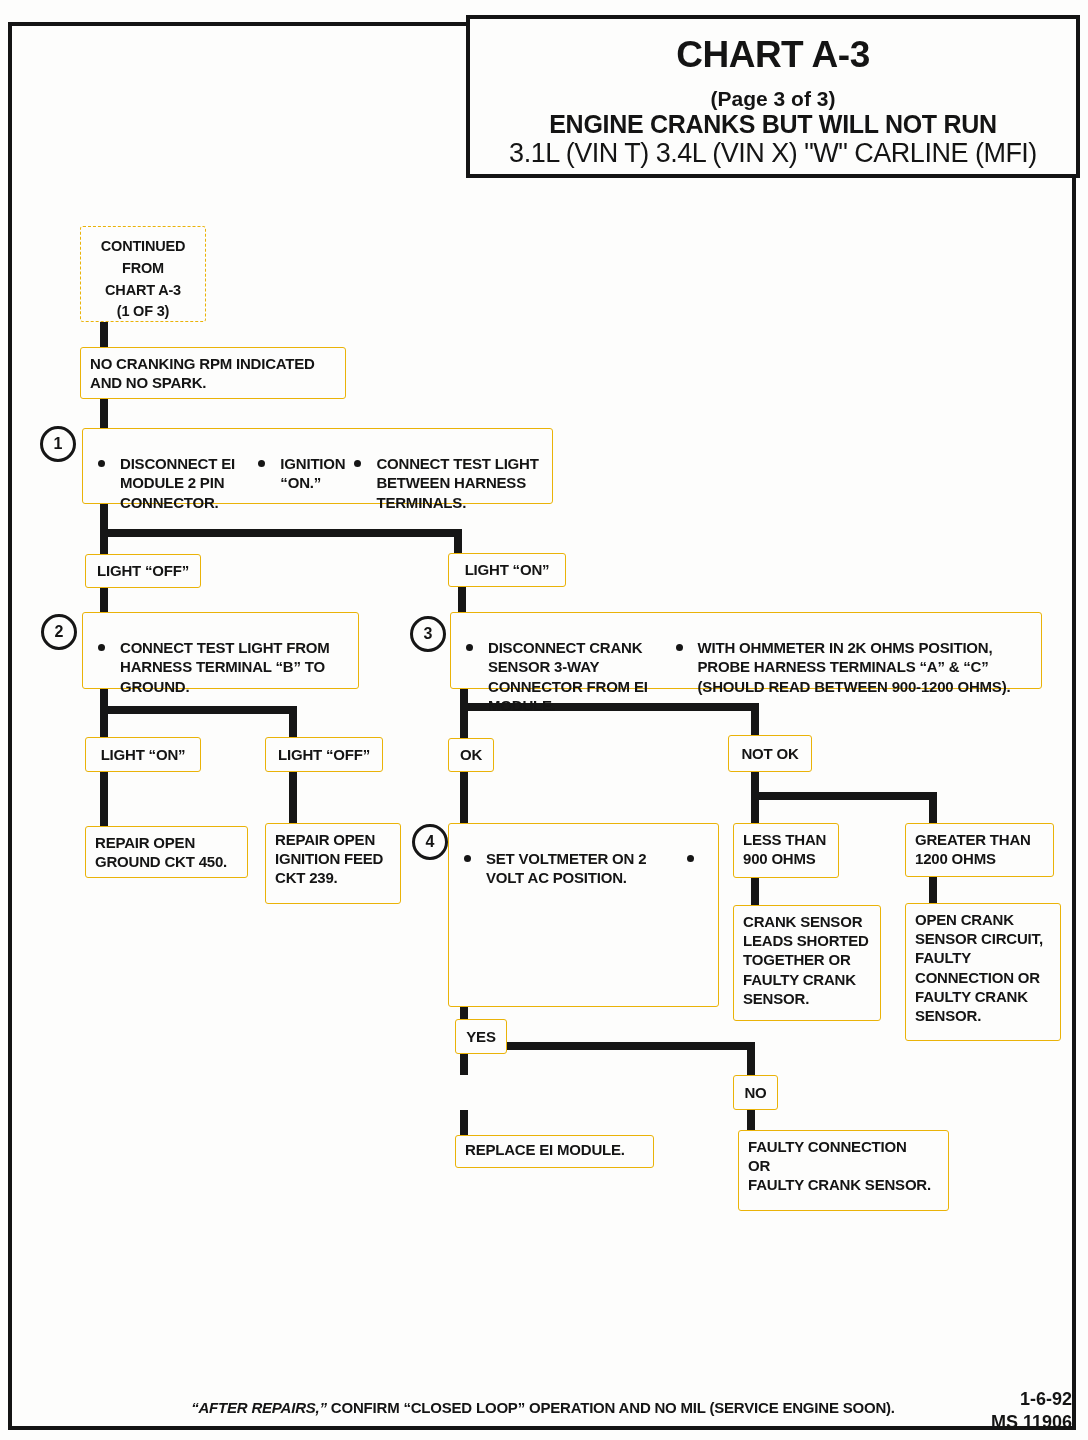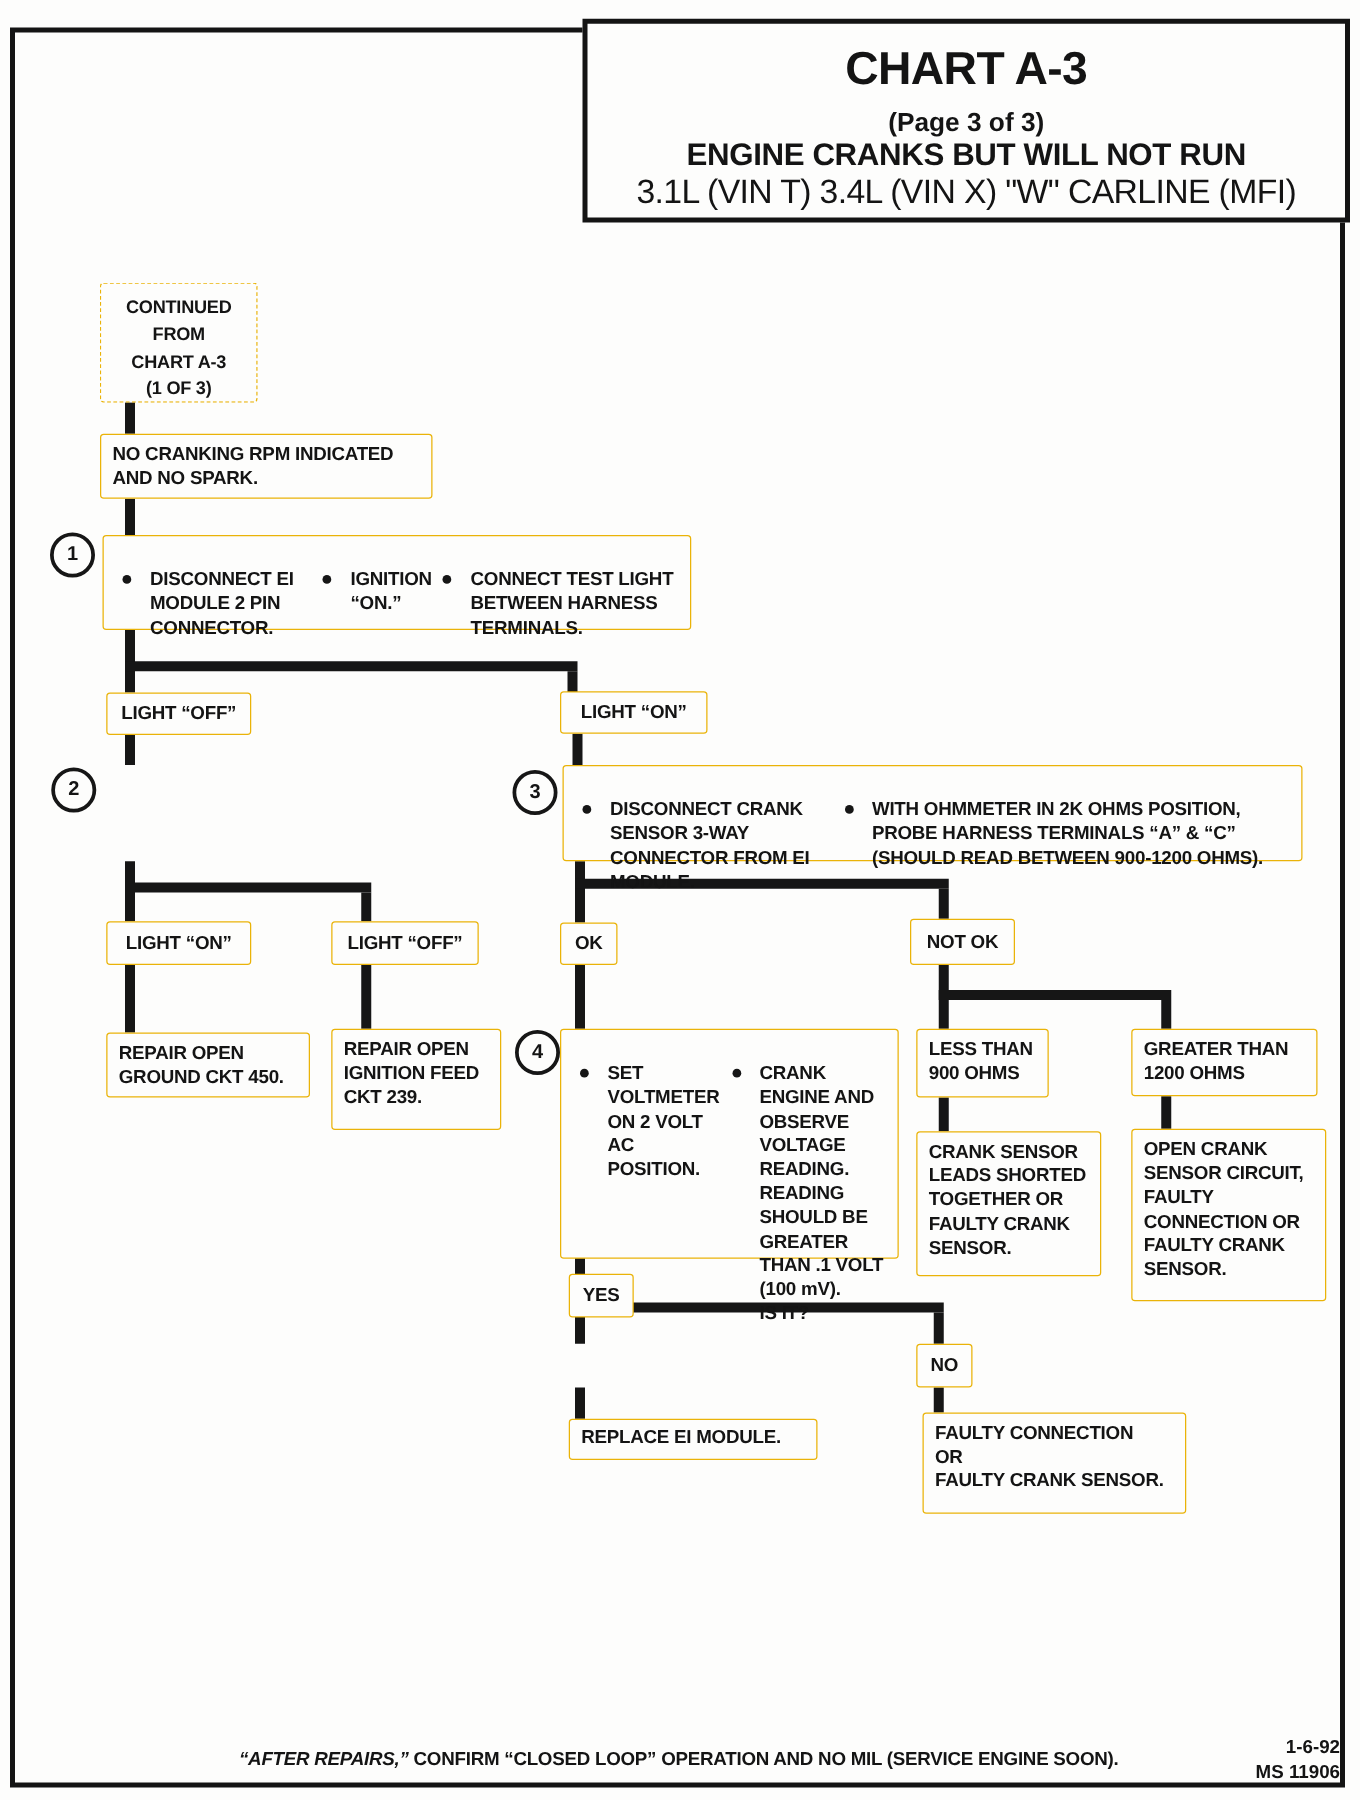--- a/index.html
+++ b/index.html
@@ -42,21 +42,21 @@
   .title-head{font-size:25px;font-weight:700;line-height:1.15;letter-spacing:-0.3px;}
   .title-subhead{font-size:27px;font-weight:400;line-height:1.05;letter-spacing:-0.5px;}
   
   .footer-note{
     position:absolute;left:143px;top:1399px;width:800px;text-align:center;
     font-size:15px;font-weight:700;letter-spacing:-0.2px;
   }
   .footer-note .ital{font-style:italic;}
   .footer-stamp{
     position:absolute;left:980px;top:1388px;width:92px;text-align:right;
-    font-size:15px;font-weight:700;line-height:1.3;white-space:pre-line;
+    font-size:18px;font-weight:700;line-height:1.3;white-space:pre-line;
   }
 </style>
 </head>
 <body>
 
 <div class="page">
 
   <div class="page-border"></div>
 
   <div class="title-box">
@@ -107,20 +107,25 @@
       <div class="bullet"><span class="dot"></span><span class="txt">DISCONNECT EI MODULE 2 PIN CONNECTOR.</span></div>
       <div class="bullet"><span class="dot"></span><span class="txt">IGNITION “ON.”</span></div>
       <div class="bullet"><span class="dot"></span><span class="txt">CONNECT TEST LIGHT BETWEEN HARNESS TERMINALS.</span></div>
     </div>
   </div>
 
   <div class="tbox center" style="left:85px;top:554px;width:116px;height:34px;">LIGHT “OFF”</div>
   <div class="tbox center" style="left:448px;top:553px;width:118px;height:34px;">LIGHT “ON”</div>
 
   <div class="circle" style="left:41px;top:614px;">2</div>
+  <div class="tbox" style="left:82px;top:612px;width:277px;height:77px;">
+    <div class="bullets">
+      <div class="bullet"><span class="dot"></span><span class="txt">CONNECT TEST LIGHT FROM HARNESS TERMINAL “B” TO GROUND.</span></div>
+    </div>
+  </div>
 
   <div class="circle" style="left:410px;top:616px;">3</div>
   <div class="tbox" style="left:450px;top:612px;width:592px;height:77px;">
     <div class="bullets">
       <div class="bullet"><span class="dot"></span><span class="txt">DISCONNECT CRANK SENSOR  3-WAY CONNECTOR FROM EI MODULE.</span></div>
       <div class="bullet"><span class="dot"></span><span class="txt">WITH OHMMETER IN 2K OHMS POSITION, PROBE HARNESS TERMINALS “A” &amp; “C”  (SHOULD READ BETWEEN 900-1200 OHMS).</span></div>
     </div>
   </div>
 
   <div class="tbox center" style="left:85px;top:737px;width:116px;height:35px;">LIGHT “ON”</div>
@@ -149,22 +154,21 @@
 SENSOR CIRCUIT,
 FAULTY
 CONNECTION OR
 FAULTY CRANK
 SENSOR.</div>
 
   <div class="circle" style="left:412px;top:824px;">4</div>
   <div class="tbox" style="left:448px;top:823px;width:271px;height:184px;">
     <div class="bullets" style="gap:4px;">
       <div class="bullet"><span class="dot"></span><span class="txt">SET VOLTMETER ON 2 VOLT AC POSITION.</span></div>
-      <div class="bullet"><span class="dot"></span><span class="txt">CRANK ENGINE AND OBSERVE VOLTAGE READING.  READING SHOULD BE GREATER THAN .1 VOLT (100 mV).
-IS IT?</span></div>
+      <div class="bullet"><span class="dot"></span></div>
     </div>
   </div>
 
   <div class="tbox center" style="left:455px;top:1019px;width:52px;height:35px;">YES</div>
   <div class="tbox center" style="left:733px;top:1075px;width:45px;height:35px;">NO</div>
 
   <div class="tbox" style="left:455px;top:1135px;width:199px;height:33px;padding-top:4px;">REPLACE EI MODULE.</div>
   <div class="tbox" style="left:738px;top:1130px;width:211px;height:81px;">FAULTY CONNECTION
 OR
 FAULTY CRANK SENSOR.</div>

